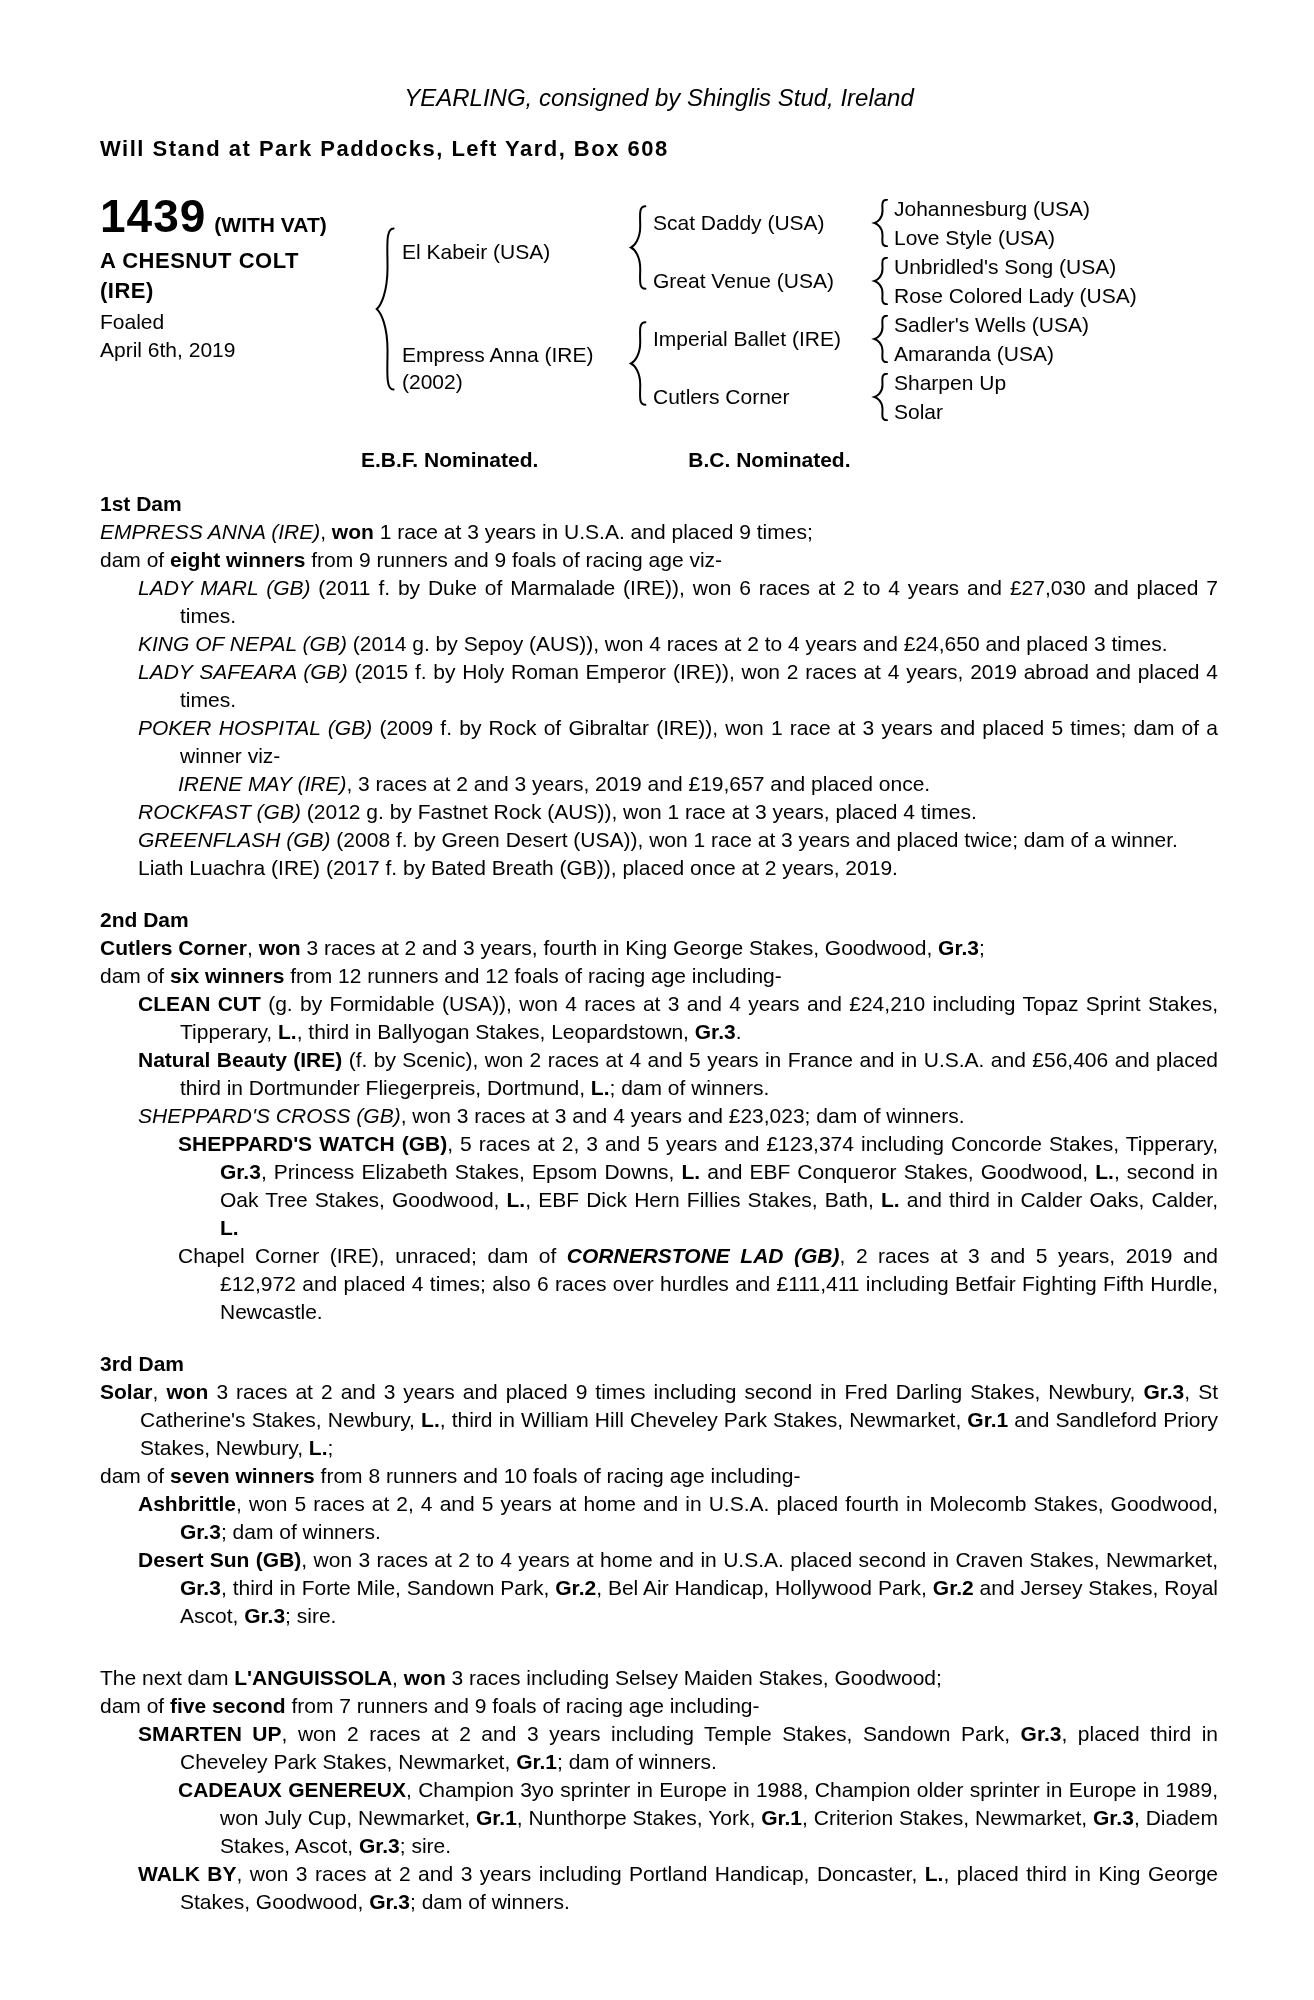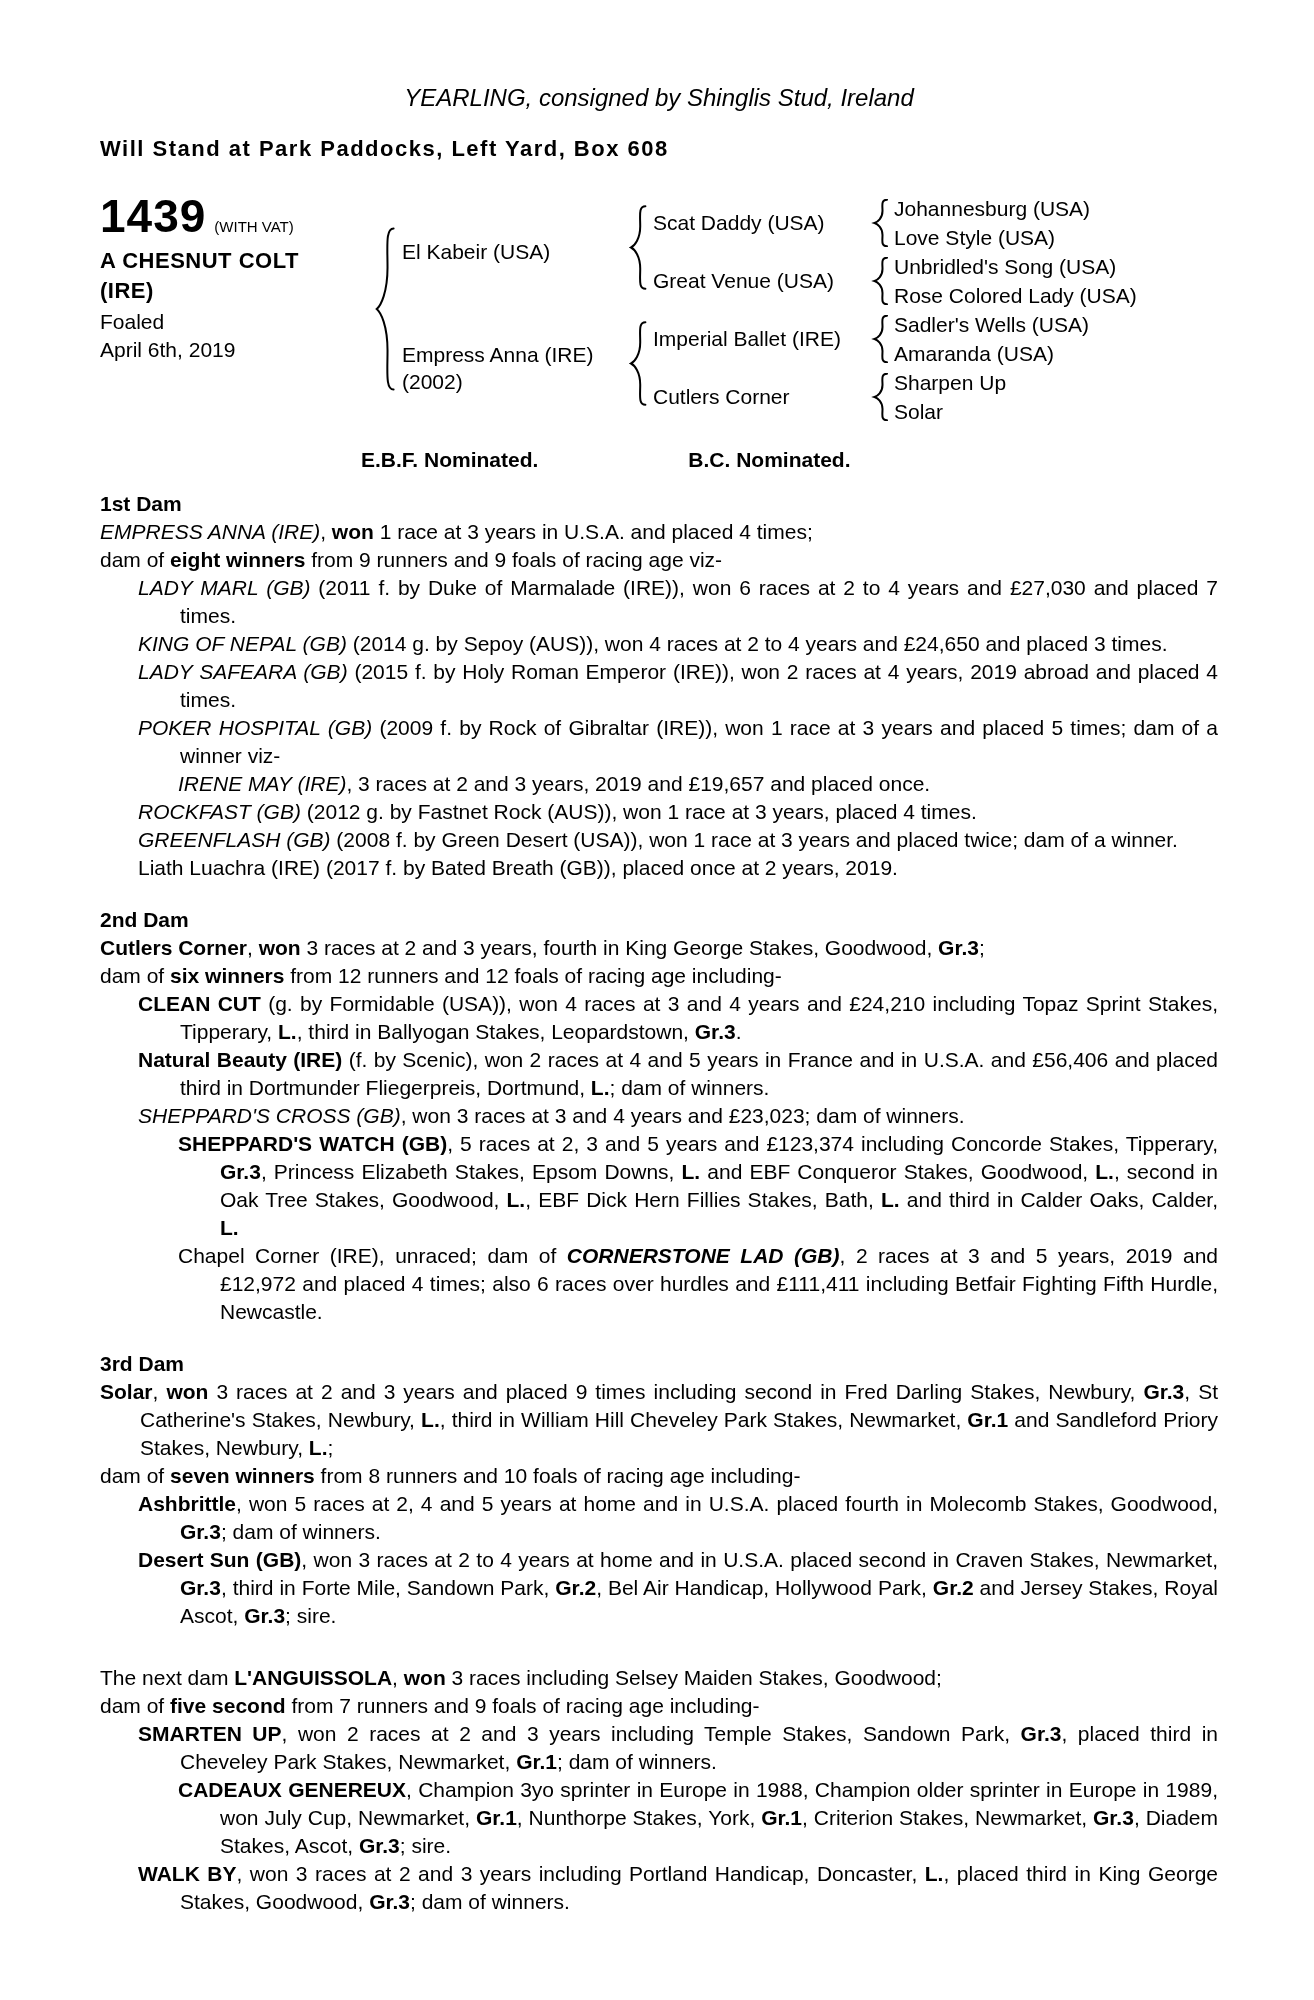--- a/index.html
+++ b/index.html
@@ -17,21 +17,21 @@
   }
   .stand-line{
     margin-top:24px;font-weight:bold;font-size:22px;letter-spacing:1.5px;line-height:26px;
   }
 
   
   .ped-wrap{margin-top:32px;display:flex;}
   .lot-block{width:272px;flex:0 0 272px;}
   .lot-number-row{white-space:nowrap;}
   .lot-number{font-weight:bold;font-size:46px;line-height:44px;letter-spacing:1px;}
-  .vat-note{font-size:15px;font-weight:normal;margin-left:8px;text-align:center;}
+  .vat-note{font-size:21px;font-weight:bold;margin-left:8px;text-align:center;}
   .colt-title{font-weight:bold;font-size:22px;line-height:30px;letter-spacing:.5px;margin-top:8px;}
   .foaled{font-size:21px;line-height:28px;margin-top:2px;}
 
   .ped-grid{
     flex:1;display:grid;
     grid-template-columns:30px 225px 26px 215px 26px 1fr;
     grid-template-rows:repeat(8,29px);
     font-size:21px;
   }
   .cell{display:flex;align-items:center;}
@@ -184,21 +184,21 @@
   </div>
 
   <div class="nominated-row">
     <span class="ebf">E.B.F. Nominated.</span><span class="bc">B.C. Nominated.</span>
   </div>
 
   <div class="sections">
   <section class="dam-section">
     <h3 class="dam-heading">1st Dam</h3>
     <div class="paras">
-          <p class="p-hang"><span class="s-i">EMPRESS ANNA (IRE)</span><span class="s-r">, </span><span class="s-b">won</span><span class="s-r"> 1 race at 3 years in U.S.A. and placed 4 times;</span></p>
+          <p class="p-hang"><span class="s-i">EMPRESS ANNA (IRE)</span><span class="s-r">, </span><span class="s-b">won</span><span class="s-r"> 1 race at 3 years in U.S.A. and placed 9 times;</span></p>
           <p class="p-flush"><span class="s-r">dam of </span><span class="s-b">eight winners</span><span class="s-r"> from 9 runners and 9 foals of racing age viz-</span></p>
           <p class="e1"><span class="s-i">LADY MARL (GB)</span><span class="s-r"> (2011 f. by Duke of Marmalade (IRE)), won 6 races at 2 to 4 years and £27,030 and placed 7 times.</span></p>
           <p class="e1"><span class="s-i">KING OF NEPAL (GB)</span><span class="s-r"> (2014 g. by Sepoy (AUS)), won 4 races at 2 to 4 years and £24,650 and placed 3 times.</span></p>
           <p class="e1"><span class="s-i">LADY SAFEARA (GB)</span><span class="s-r"> (2015 f. by Holy Roman Emperor (IRE)), won 2 races at 4 years, 2019 abroad and placed 4 times.</span></p>
           <p class="e1"><span class="s-i">POKER HOSPITAL (GB)</span><span class="s-r"> (2009 f. by Rock of Gibraltar (IRE)), won 1 race at 3 years and placed 5 times; dam of a winner viz-</span></p>
           <p class="e2"><span class="s-i">IRENE MAY (IRE)</span><span class="s-r">, 3 races at 2 and 3 years, 2019 and £19,657 and placed once.</span></p>
           <p class="e1"><span class="s-i">ROCKFAST (GB)</span><span class="s-r"> (2012 g. by Fastnet Rock (AUS)), won 1 race at 3 years, placed 4 times.</span></p>
           <p class="e1"><span class="s-i">GREENFLASH (GB)</span><span class="s-r"> (2008 f. by Green Desert (USA)), won 1 race at 3 years and placed twice; dam of a winner.</span></p>
           <p class="e1"><span class="s-r">Liath Luachra (IRE) (2017 f. by Bated Breath (GB)), placed once at 2 years, 2019.</span></p>
         </div>

